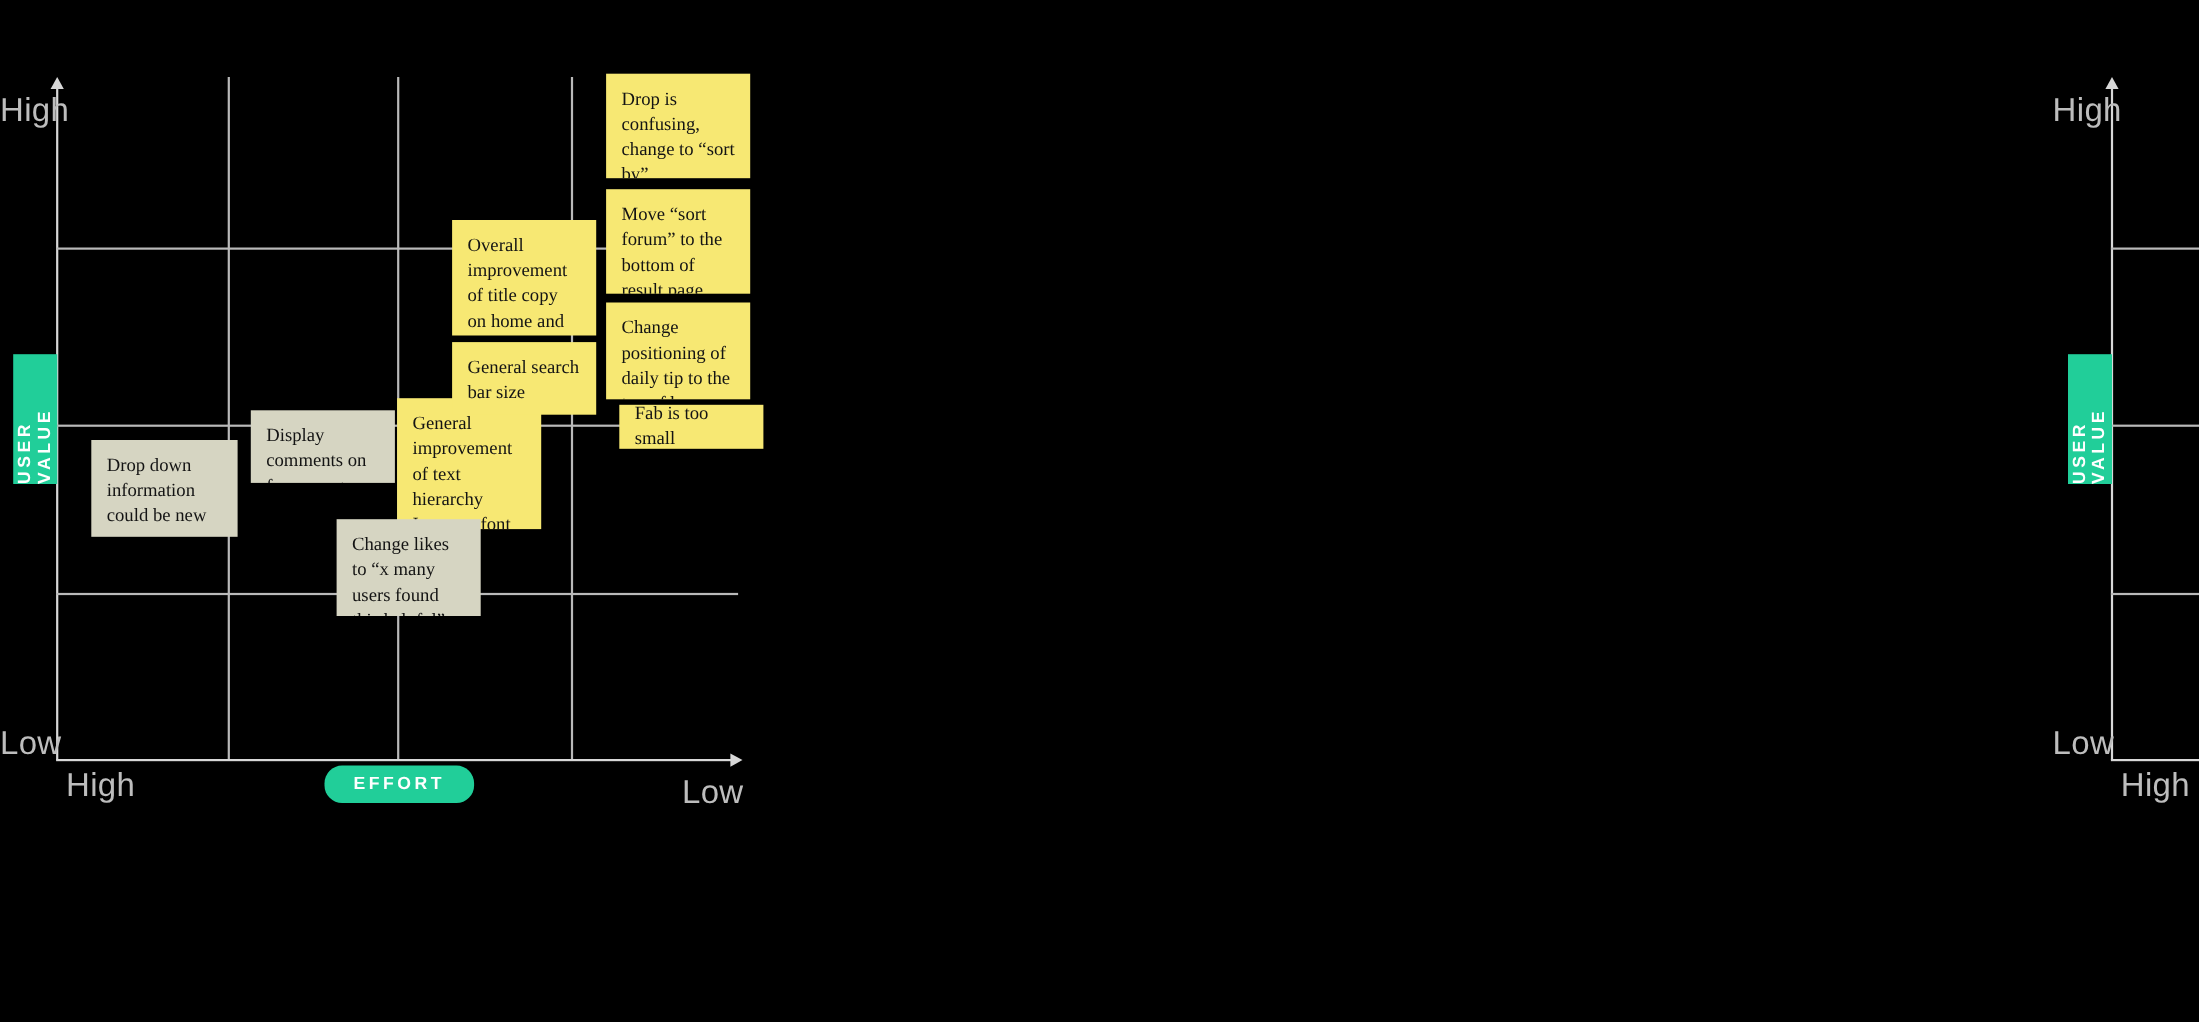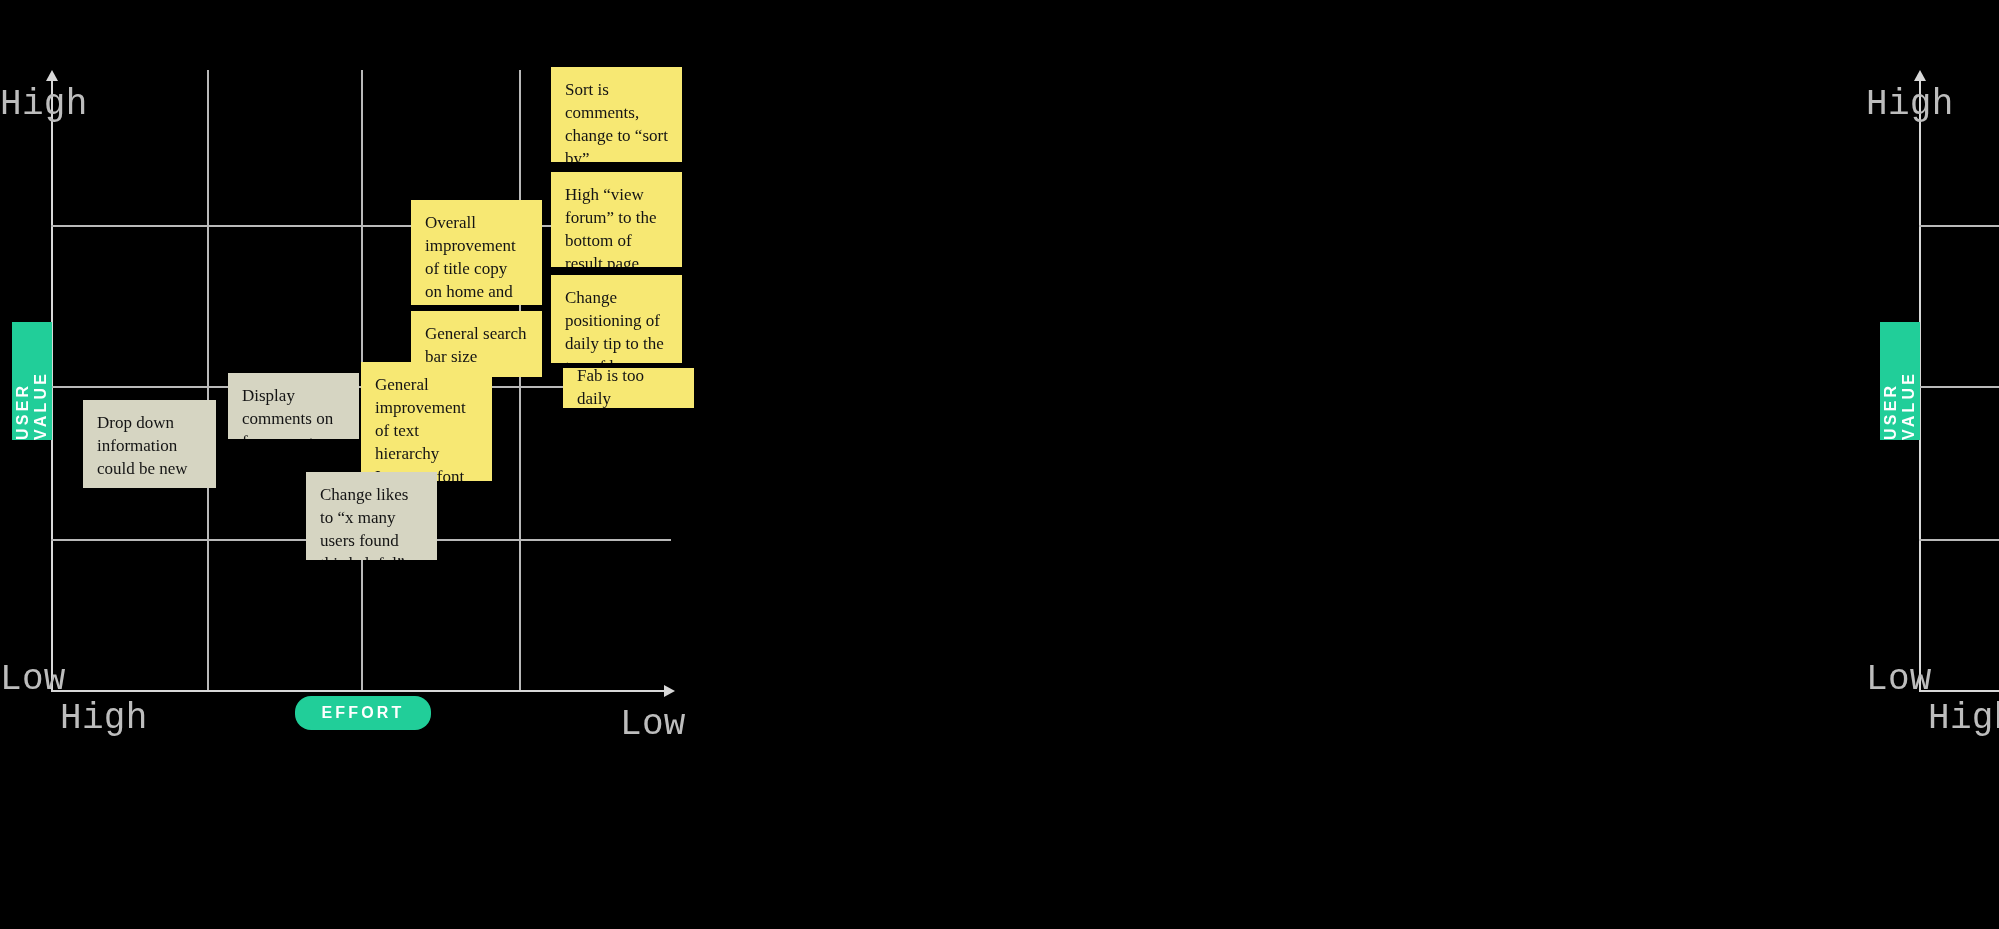--- a/index.html
+++ b/index.html
@@ -52,22 +52,22 @@
   .grid-line {
     position: absolute;
     background: #b9b9b9;
   }
   .grid-v { width: 2px; }
   .grid-h { height: 2px; }
 
   
   .axis-text {
     position: absolute;
-    font-family: Liberation Mono, monospace;
-    font-size: 36px;
+    font-family: Liberation Sans, sans-serif;
+    font-size: 30px;
     color: #bdbdbd;
     letter-spacing: 0.3px;
     white-space: nowrap;
   }
 
   
   .banner {
     position: absolute;
     background: #21CE99;
     color: #ffffff;
@@ -130,24 +130,24 @@
 
     <div class="banner banner-vertical" style="left:12px; top:322px;">USER VALUE</div>
     <div class="banner banner-horizontal" style="left:295px; top:696px;border-radius:16px;">EFFORT</div>
 
     <div class="note note-grey" style="left:83px;  top:400px; width:133px; height:88px;">Drop down information could be new pages</div>
     <div class="note note-grey" style="left:228px; top:373px; width:131px; height:66px;">Display comments on forum page</div>
     <div class="note note-yellow" style="left:361px; top:362px; width:131px; height:119px;">General improvement of text hierarchy Improve font weights and sizing.</div>
     <div class="note note-grey" style="left:306px; top:472px; width:131px; height:88px;">Change likes to “x many users found this helpful”</div>
     <div class="note note-yellow" style="left:411px; top:200px; width:131px; height:105px;">Overall improvement of title copy on home and forum page</div>
     <div class="note note-yellow" style="left:411px; top:311px; width:131px; height:66px;">General search bar size</div>
-    <div class="note note-yellow" style="left:551px; top:67px;  width:131px; height:95px;">Sort is comments, change to “sort by”</div>
-    <div class="note note-yellow" style="left:551px; top:172px; width:131px; height:95px;">High “view forum”  to the bottom of result page</div>
+    <div class="note note-yellow" style="left:551px; top:67px;  width:131px; height:95px;">Drop is confusing, change to “sort by”</div>
+    <div class="note note-yellow" style="left:551px; top:172px; width:131px; height:95px;">Move “sort forum”  to the bottom of result page</div>
     <div class="note note-yellow" style="left:551px; top:275px; width:131px; height:88px;">Change positioning of daily tip to the top of home</div>
-    <div class="note note-yellow" style="left:563px; top:368px; width:131px; height:40px; display:flex; align-items:center;">Fab is too daily</div>
+    <div class="note note-yellow" style="left:563px; top:368px; width:131px; height:40px; display:flex; align-items:center;">Fab is too small</div>
 
   </div>
 
   <div class="panel panel-right">
 
     <div class="axis-line axis-v" style="left:919px; top:80px; height:611px;"></div>
     <div class="axis-line axis-h" style="left:919px; top:690px; width:620px;"></div>
     <div class="arrow-up" style="left:914px; top:70px;"></div>
 
     <div class="grid-line grid-h" style="left:919px;  top:225px; width:620px;"></div>

